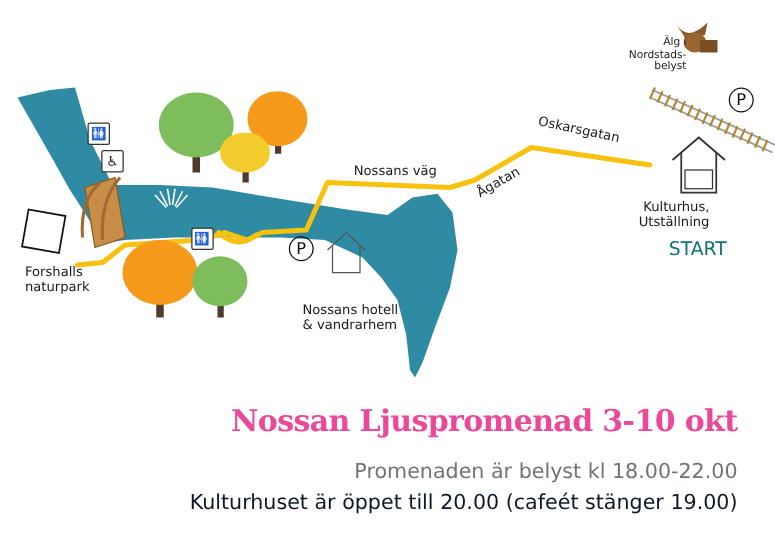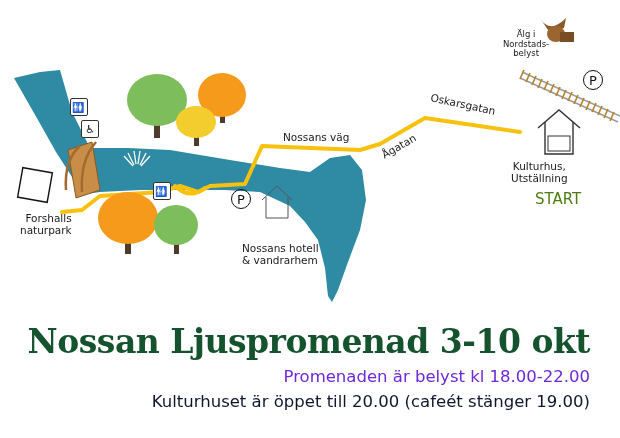--- a/index.html
+++ b/index.html
@@ -1,25 +1,25 @@
 <!DOCTYPE html>
 <html><head>
   <meta charset="utf-8">
   <style>
     html, body { margin: 0; padding: 0; background: #ffffff; }
     body { width: 620px; height: 438px; position: relative; overflow: hidden; font-family: "DejaVu Sans", sans-serif; }
     #map { position: absolute; left: 0; top: 0; width: 620px; height: 438px; }
     .lbl { position: absolute; color: #1a1a1a; font-family: "DejaVu Sans", sans-serif; font-size: 10.5px; line-height: 12px; white-space: nowrap; }
-    .lbl.center { text-align: center; }
+    .lbl.center { text-align: right; }
     .icon-box { position: absolute; width: 18px; height: 18px; border: 1.4px solid #333; border-radius: 2px; background: #fff; box-sizing: border-box; display: flex; align-items: center; justify-content: center; font-size: 11px; font-weight: bold; color: #222; }
     .parking { position: absolute; width: 20px; height: 20px; border: 1.6px solid #111; border-radius: 50%; box-sizing: border-box; display: flex; align-items: center; justify-content: center; font-size: 13px; color: #111; font-family: "DejaVu Sans", sans-serif; }
-    #title { position: absolute; right: 30px; top: 322px; color: #14532d; font-family: "DejaVu Serif", serif; font-weight: bold; font-size: 33px; letter-spacing: -0.5px; white-space: nowrap; }
-    #info1 { position: absolute; right: 30px; top: 367px; font-size: 16.5px; color: #6d28d9; white-space: nowrap; }
+    #title { position: absolute; right: 30px; top: 322px; color: #ec4899; font-family: "DejaVu Serif", serif; font-weight: bold; font-size: 24px; letter-spacing: -0.5px; white-space: nowrap; }
+    #info1 { position: absolute; right: 30px; top: 367px; font-size: 16.5px; color: #737373; white-space: nowrap; }
     #info2 { position: absolute; right: 30px; top: 392px; font-size: 16.5px; color: #0f172a; white-space: nowrap; }
-    #start { position: absolute; left: 535px; top: 190px; font-size: 15px; color: #4d7c0f; }
+    #start { position: absolute; left: 535px; top: 190px; font-size: 15px; color: #0f766e; }
   </style>
 </head>
 <body>
 
 <svg id="map" viewBox="0 0 620 438" xmlns="http://www.w3.org/2000/svg">
 
   <g fill="#2f8aa3">
     <path d="M14,78 L40,72 L60,70 L72,112 L90,148 L128,148 L170,150 L230,160 L280,168 L310,172 L330,158 L350,155 L362,170 L366,200 L360,230 L348,262 L338,290 L332,302 L328,296 L325,268 L318,240 L305,222 L290,206 L260,192 L225,190 L180,190 L140,190 L100,192 L86,194 L74,180 L56,152 L38,120 Z"></path>
   </g>
 
@@ -99,21 +99,21 @@
     <path d="M540,18 Q546,28 554,26 Q560,24 566,18 L564,28 L548,30 Z" fill="#8b5a2b"></path>
     <ellipse cx="556" cy="34" rx="9" ry="8" fill="#9a6530"></ellipse>
     <rect x="560" y="32" width="14" height="10" fill="#7a4e24"></rect>
   </g>
 </svg>
 
 <div class="lbl" style="left:283px;top:131px;">Nossans väg</div>
 <div class="lbl" style="left:380px;top:140px;transform:rotate(-30deg);">Ågatan</div>
 <div class="lbl" style="left:430px;top:98px;transform:rotate(12deg);">Oskarsgatan</div>
 
-<div class="lbl" style="left:20px;top:212px;text-align:right;">
+<div class="lbl" style="left:20px;top:212px;">
   <div>Forshalls</div>
   <div>naturpark</div>
 </div>
 <div class="lbl" style="left:242px;top:242px;">
   <div>Nossans hotell</div>
   <div>&amp; vandrarhem</div>
 </div>
 <div class="lbl center" style="left:511px;top:160px;">
   <div>Kulturhus,</div>
   <div>Utställning</div>

